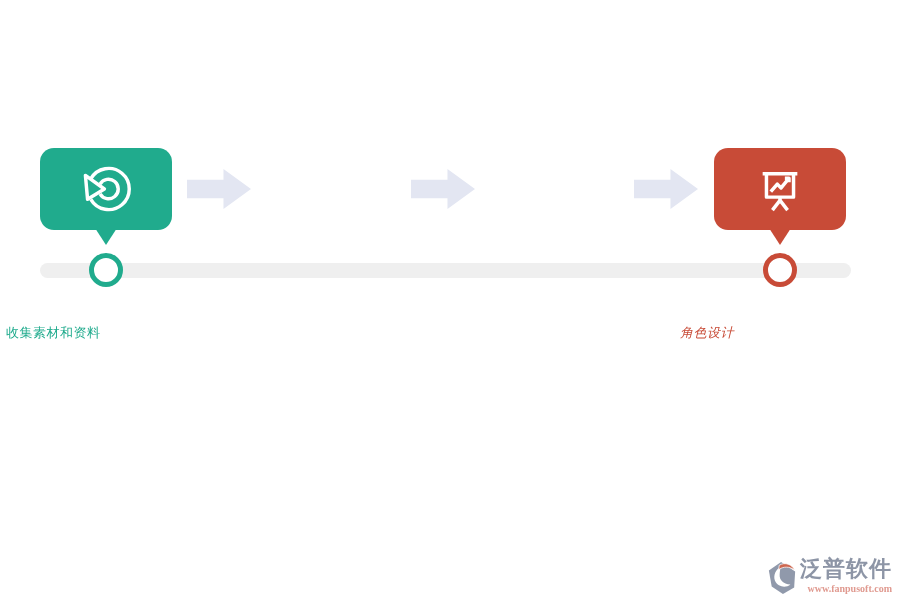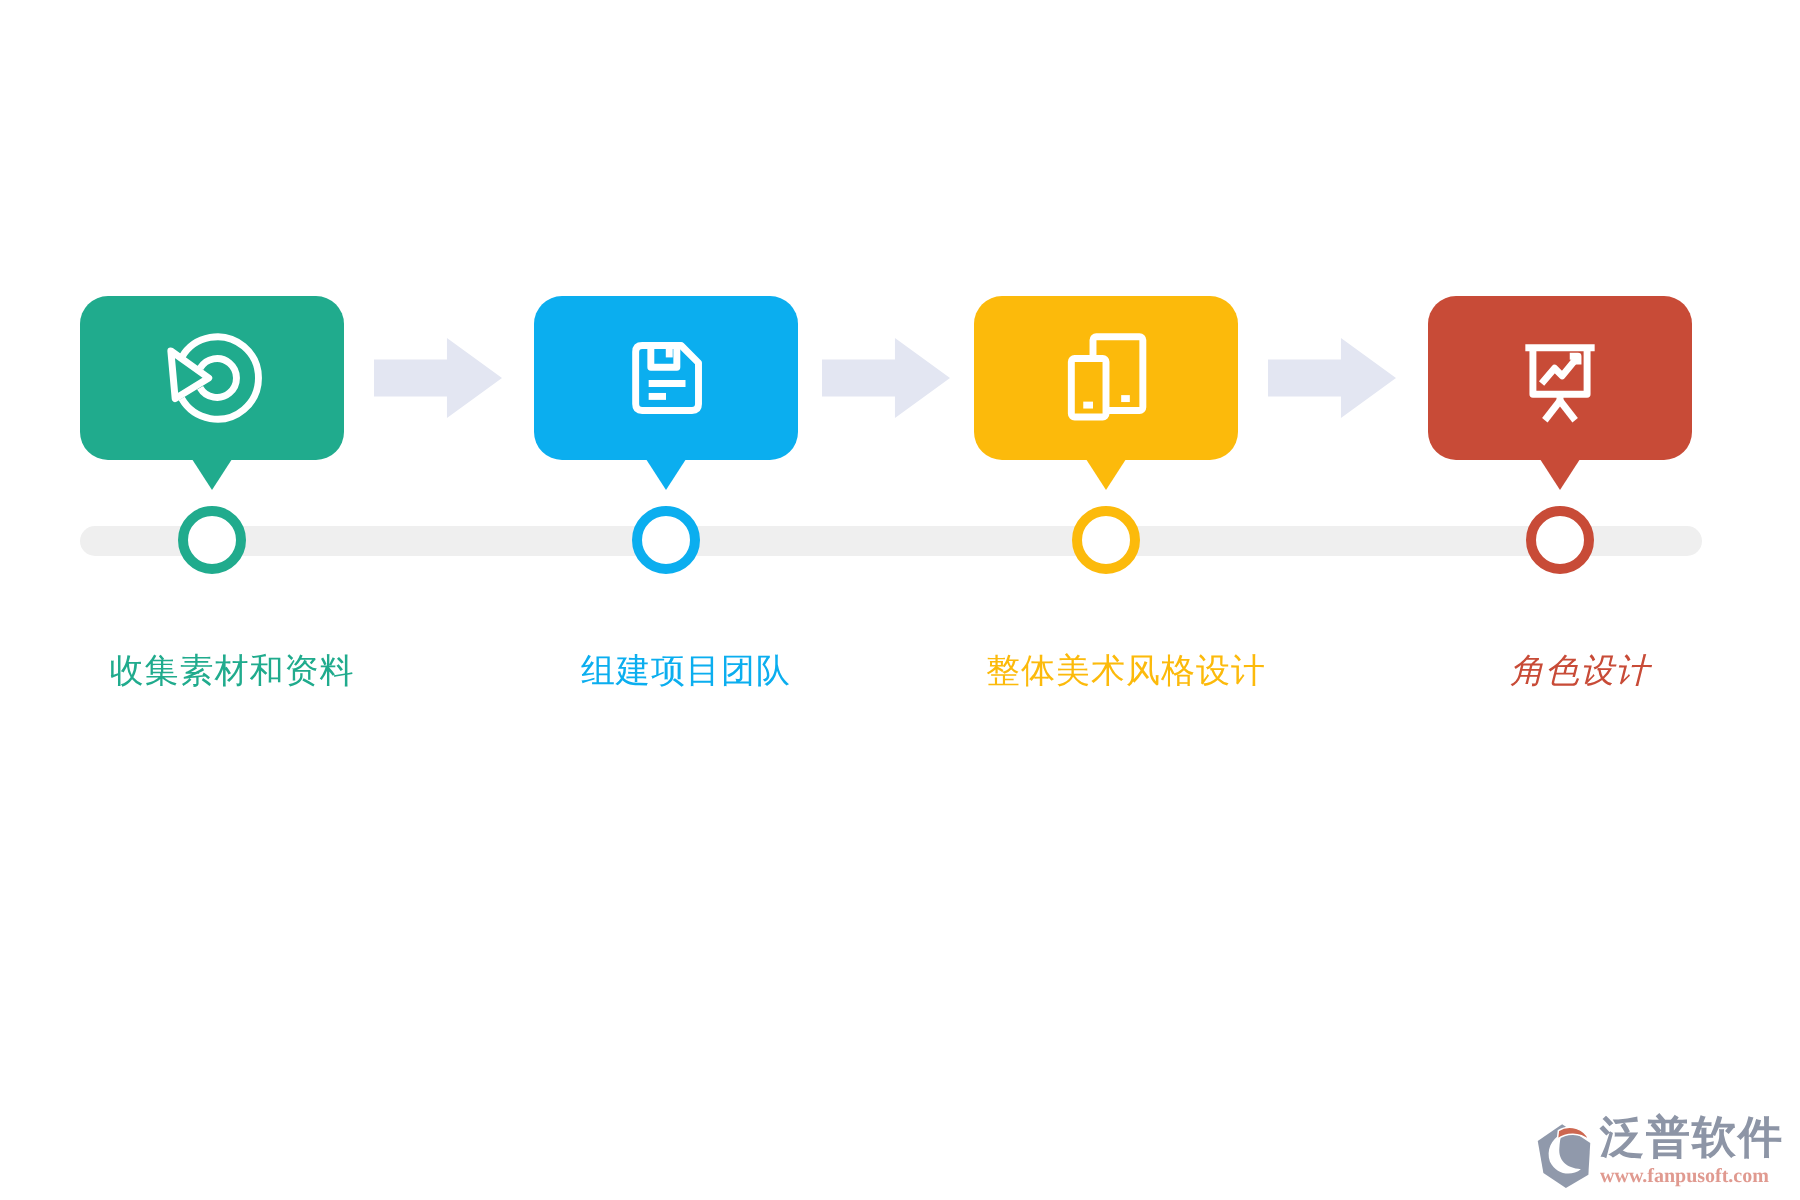--- a/index.html
+++ b/index.html
@@ -17,32 +17,32 @@
     position:absolute; left:50%; top:80px; margin-left:-11px; width:0; height:0;
     border-left:11px solid transparent; border-right:11px solid transparent;
     border-top:17px solid var(--c);
   }
   .dot{
     position:absolute; left:50%; top:105px; margin-left:-17px; width:24px; height:24px;
     background:#fff; border:5px solid var(--c); border-radius:50%; box-sizing:content-box;
   }
   .label{
     position:absolute; top:176px; left:50%; width:220px; margin-left:-100px;
-    text-align:center; font-size:17px; letter-spacing:0.5px; color:var(--c); white-space:nowrap;
+    font-size:13px; letter-spacing:0.5px; color:var(--c); white-space:nowrap;
   }
   .arrow{
     position:absolute; top:169px; width:64px; height:40px;
     clip-path:polygon(0 27%, 57% 27%, 57% 0, 100% 50%, 57% 100%, 57% 73%, 0 73%);
   }
   .icon  { width:52px; height:52px; display:block; }
   .icon *{ fill:none; stroke:#fff; stroke-width:3.2; stroke-linejoin:round; }
   .icon .fill-body { fill:var(--c); }
   .watermark{ position:absolute; right:8px; bottom:4px; display:flex; align-items:flex-start; gap:3px; }
   .wm-logo  { width:30px; height:36px; margin-top:4px; }
-  .wm-col   { display:flex; flex-direction:column; align-items:flex-start; }
+  .wm-col   { display:flex; flex-direction:column; align-items:flex-end; }
   .wm-brand { font-size:22px; font-weight:bold; letter-spacing:1px; color:var(--wm-gray); line-height:26px; }
   .wm-url   { font-size:10px; font-weight:bold; font-family:"Liberation Serif","DejaVu Serif",serif;
               color:var(--wm-url); line-height:14px; }
 </style>
 </head>
 <body>
 
 <div class="stage">
 
   <div class="track" style="background: rgb(239, 239, 239);"></div>
@@ -55,50 +55,23 @@
         <path d="M5 11.5 L22.5 24 L7 33.5 Z"></path>
       </svg>
     </div>
     <div class="pointer"></div>
     <div class="dot"></div>
     <div class="label">收集素材和资料</div>
   </div>
 
   <div class="arrow" style="left: 187px; background: rgb(227, 230, 242);"></div>
 
-  <div class="step" style="left: 267px; --c: #0baeef;">
-    <div class="bubble">
-      <svg class="icon" viewBox="0 0 48 48">
-        <path d="M13 9 H31 L39 17 V36 Q39 39 36 39 H13 Q10 39 10 36 V12 Q10 9 13 9 Z"></path>
-        <path d="M17 9 V19 H29 V9"></path>
-        <path d="M25.5 9 V14.5"></path>
-        <path d="M16 26.5 H33"></path>
-        <path d="M16 32.5 H24"></path>
-      </svg>
-    </div>
-    <div class="pointer"></div>
-    <div class="dot"></div>
-    <div class="label">组建项目团队</div>
-  </div>
 
   <div class="arrow" style="left: 411px; background: rgb(227, 230, 242);"></div>
 
-  <div class="step" style="left: 487px; --c: #fcba0b;">
-    <div class="bubble">
-      <svg class="icon" viewBox="0 0 48 48">
-        <rect x="18" y="5" width="23" height="34" rx="1.5"></rect>
-        <path d="M31 33.5 H35"></path>
-        <rect class="fill-body" x="8" y="15" width="16" height="27" rx="1.5"></rect>
-        <path d="M13.5 36.5 H18"></path>
-      </svg>
-    </div>
-    <div class="pointer"></div>
-    <div class="dot"></div>
-    <div class="label">整体美术风格设计</div>
-  </div>
 
   <div class="arrow" style="left: 634px; background: rgb(227, 230, 242);"></div>
 
   <div class="step" style="left: 714px; font-style: italic; --c: #c84b37;">
     <div class="bubble">
       <svg class="icon" viewBox="0 0 48 48">
         <path d="M8 10 H40"></path>
         <path d="M11.5 10 V31.5 H36.5 V10"></path>
         <path d="M15.5 26.5 L21.5 19.5 L25 23 L32 14.5"></path>
         <path d="M28.5 14 H32.3 V17.8"></path>

